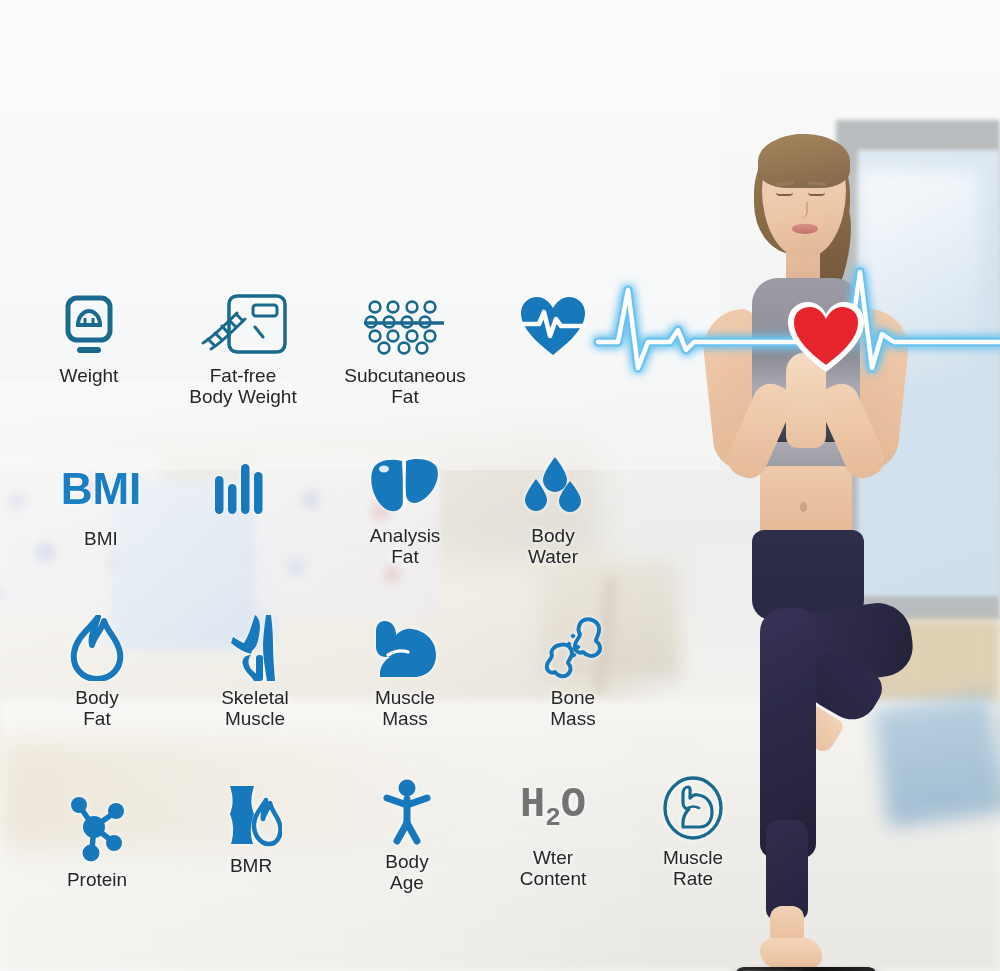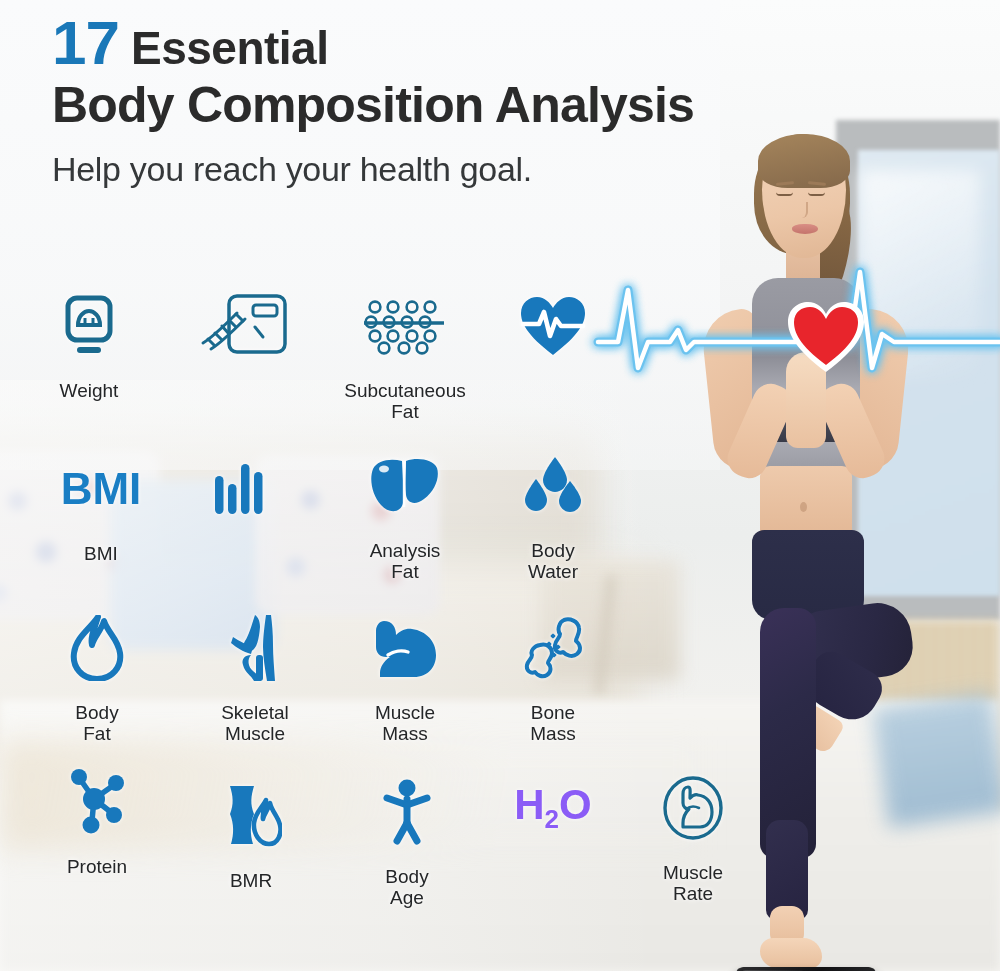--- a/index.html
+++ b/index.html
@@ -318,30 +318,30 @@
     display:flex; align-items:center; justify-content:center;
   }
   .cell .glyph svg { display:block; filter:drop-shadow(0 0 2px rgba(255,255,255,.95)); }
   .cell .bmi-word {
     font-family:"Liberation Sans Narrow","Liberation Sans", sans-serif;
     font-size:44px; font-weight:700; color:#1a7ec4;
     text-shadow:0 0 4px rgba(255,255,255,.95);
     line-height:1;
   }
   .cell .h2o-word {
-    font-family:Liberation Sans, sans-serif;
-    font-size:42px; font-weight:700; color:#8b5cf6;
+    font-family:Liberation Mono, monospace;
+    font-size:42px; font-weight:700; color:#737373;
     text-shadow:0 0 4px rgba(255,255,255,.95);
     line-height:1;
   }
   .cell .h2o-word sub { font-size:26px; }
   .cell .label {
     font-family:"Liberation Sans Narrow","Liberation Sans", sans-serif;
     font-size:19px; font-weight:400; color:#242628;
-    line-height:1.08; margin-top:17px;
+    line-height:1.08; margin-top:2px;
     text-shadow:0 0 4px rgba(255,255,255,.9), 0 0 8px rgba(255,255,255,.7);
     white-space:pre-line;
   }
 </style>
 </head>
 <body>
 
 <div class="canvas">
 
   <div class="bg">
@@ -421,28 +421,20 @@
 
   <div class="heart-badge">
     <svg width="80" height="76" viewBox="0 0 80 76">
       <path d="M40 72 C10 50 2 34 2 22 C2 9 12 2 22 2 C31 2 37 8 40 14
                C43 8 49 2 58 2 C68 2 78 9 78 22 C78 34 70 50 40 72 Z" fill="#ffffff"></path>
       <path d="M40 65 C13 45 8 32 8 22 C8 12 16 7 24 7 C32 7 37 13 40 19
                C43 13 48 7 56 7 C64 7 72 12 72 22 C72 32 67 45 40 65 Z" fill="#e8252c"></path>
     </svg>
   </div>
 
-  <div class="headline">
-    <div class="h-line1">
-      <span class="h-num">17</span>
-      <span class="h-essential">Essential</span>
-    </div>
-    <div class="h-line2">Body Composition Analysis</div>
-    <div class="h-sub">Help you reach your health goal.</div>
-  </div>
 
   <div class="grid">
 
     <div class="cell" style="left:14px;  top:0;">
       <div class="glyph">
         <svg width="58" height="62" viewBox="0 0 58 62">
           <rect x="8" y="3" width="42" height="42" rx="9" ry="9" fill="none" stroke="#1a6a8e" stroke-width="5"></rect>
           <path d="M18 30 C18 21 24 16 29 16 C34 16 40 21 40 30 Z" fill="none" stroke="#1a6a8e" stroke-width="4"></path>
           <line x1="25" y1="23" x2="25" y2="30" stroke="#1a6a8e" stroke-width="3"></line>
           <line x1="33" y1="23" x2="33" y2="30" stroke="#1a6a8e" stroke-width="3"></line>
@@ -462,20 +454,22 @@
             <path d="M6 50 C16 44 26 34 40 20"></path>
             <path d="M14 56 C24 50 34 40 48 26"></path>
             <line x1="11" y1="46" x2="17" y2="52"></line>
             <line x1="18" y1="40" x2="25" y2="47"></line>
             <line x1="25" y1="33" x2="32" y2="41"></line>
             <line x1="32" y1="27" x2="39" y2="34"></line>
             <line x1="39" y1="21" x2="46" y2="28"></line>
           </g>
         </svg>
       </div>
+      <div class="label">Fat-free
+Body Weight</div>
     </div>
 
     <div class="cell" style="left:330px; top:0;">
       <div class="glyph">
         <svg width="86" height="58" viewBox="0 0 86 58">
           <g fill="none" stroke="#1a6a8e" stroke-width="2.6">
             <circle cx="13" cy="10" r="5.4"></circle>
               <circle cx="31" cy="10" r="5.4"></circle>
             <circle cx="50" cy="10" r="5.4"></circle>
               <circle cx="68" cy="10" r="5.4"></circle>
@@ -590,21 +584,21 @@
           <path d="M14 4 C10 4 6 8 6 14 L6 30 C6 36 10 40 16 40 L20 40
                    C14 44 10 50 10 56 L10 60 L44 60 C58 60 66 50 66 38
                    C66 24 56 14 42 12 C36 11 30 14 26 18 C26 10 22 4 14 4 Z" fill="#1878bc"></path>
           <path d="M18 38 C24 34 32 33 38 35" fill="none" stroke="#ffffff" stroke-width="3.4" stroke-linecap="round"></path>
         </svg>
       </div>
       <div class="label">Muscle
 Mass</div>
     </div>
 
-    <div class="cell" style="left:478px; top:322px;">
+    <div class="cell" style="left:498px; top:322px;">
       <div class="glyph">
         <svg width="62" height="62" viewBox="0 0 62 62">
           <g fill="none" stroke="#1878bc" stroke-width="4" stroke-linejoin="round">
             <path d="M42 3 C48 1 56 4 57 11 C58 17 54 20 54 24 C58 27 60 33 55 37
                      C50 41 44 38 41 35 C37 37 32 34 33 28 C34 22 38 21 38 17
                      C35 13 37 5 42 3 Z"></path>
             <path d="M18 28 C24 26 30 30 30 36 C30 41 26 43 26 46 C29 49 30 55 25 58
                      C20 61 15 58 13 55 C9 57 4 54 5 48 C6 43 10 42 10 38
                      C8 34 12 29 18 28 Z"></path>
           </g>
@@ -613,21 +607,21 @@
             <rect x="25" y="25" width="4" height="4" rx="1" transform="rotate(45 27 27)"></rect>
             <rect x="34" y="28" width="4" height="4" rx="1" transform="rotate(45 36 30)"></rect>
             <rect x="30" y="36" width="4" height="4" rx="1" transform="rotate(45 32 38)"></rect>
           </g>
         </svg>
       </div>
       <div class="label">Bone
 Mass</div>
     </div>
 
-    <div class="cell" style="left:22px;  top:476px;">
+    <div class="cell" style="left:22px;  top:504px;">
       <div class="glyph">
         <svg width="62" height="66" viewBox="0 0 62 66">
           <g stroke="#1878bc" stroke-width="5.5" stroke-linecap="round">
             <line x1="28" y1="30" x2="14" y2="10"></line>
             <line x1="28" y1="30" x2="48" y2="16"></line>
             <line x1="28" y1="30" x2="46" y2="44"></line>
             <line x1="28" y1="30" x2="26" y2="52"></line>
           </g>
           <g fill="#1878bc">
             <circle cx="28" cy="30" r="11"></circle>
@@ -667,20 +661,22 @@
         </svg>
       </div>
       <div class="label">Body
 Age</div>
     </div>
 
     <div class="cell" style="left:478px; top:482px;">
       <div class="glyph">
         <span class="h2o-word">H<sub>2</sub>O</span>
       </div>
+      <div class="label">Wter
+Content</div>
     </div>
 
     <div class="cell" style="left:618px; top:482px;">
       <div class="glyph">
         <svg width="62" height="66" viewBox="0 0 62 66">
           <ellipse cx="31" cy="33" rx="28" ry="30" fill="none" stroke="#1a6a8e" stroke-width="3.4"></ellipse>
           <path d="M26 12 C23 12 21 15 21 19 L21 28 C21 32 24 34 27 34
                    C23 38 21 43 21 48 L21 52 L38 52 C46 52 50 45 50 37
                    C50 27 44 21 36 20 C33 19 30 21 28 23 C28 17 29 12 26 12 Z" fill="none" stroke="#1a6a8e" stroke-width="3.2" stroke-linejoin="round"></path>
           <path d="M24 34 C28 31 33 31 37 33" fill="none" stroke="#1a6a8e" stroke-width="2.6" stroke-linecap="round"></path>

